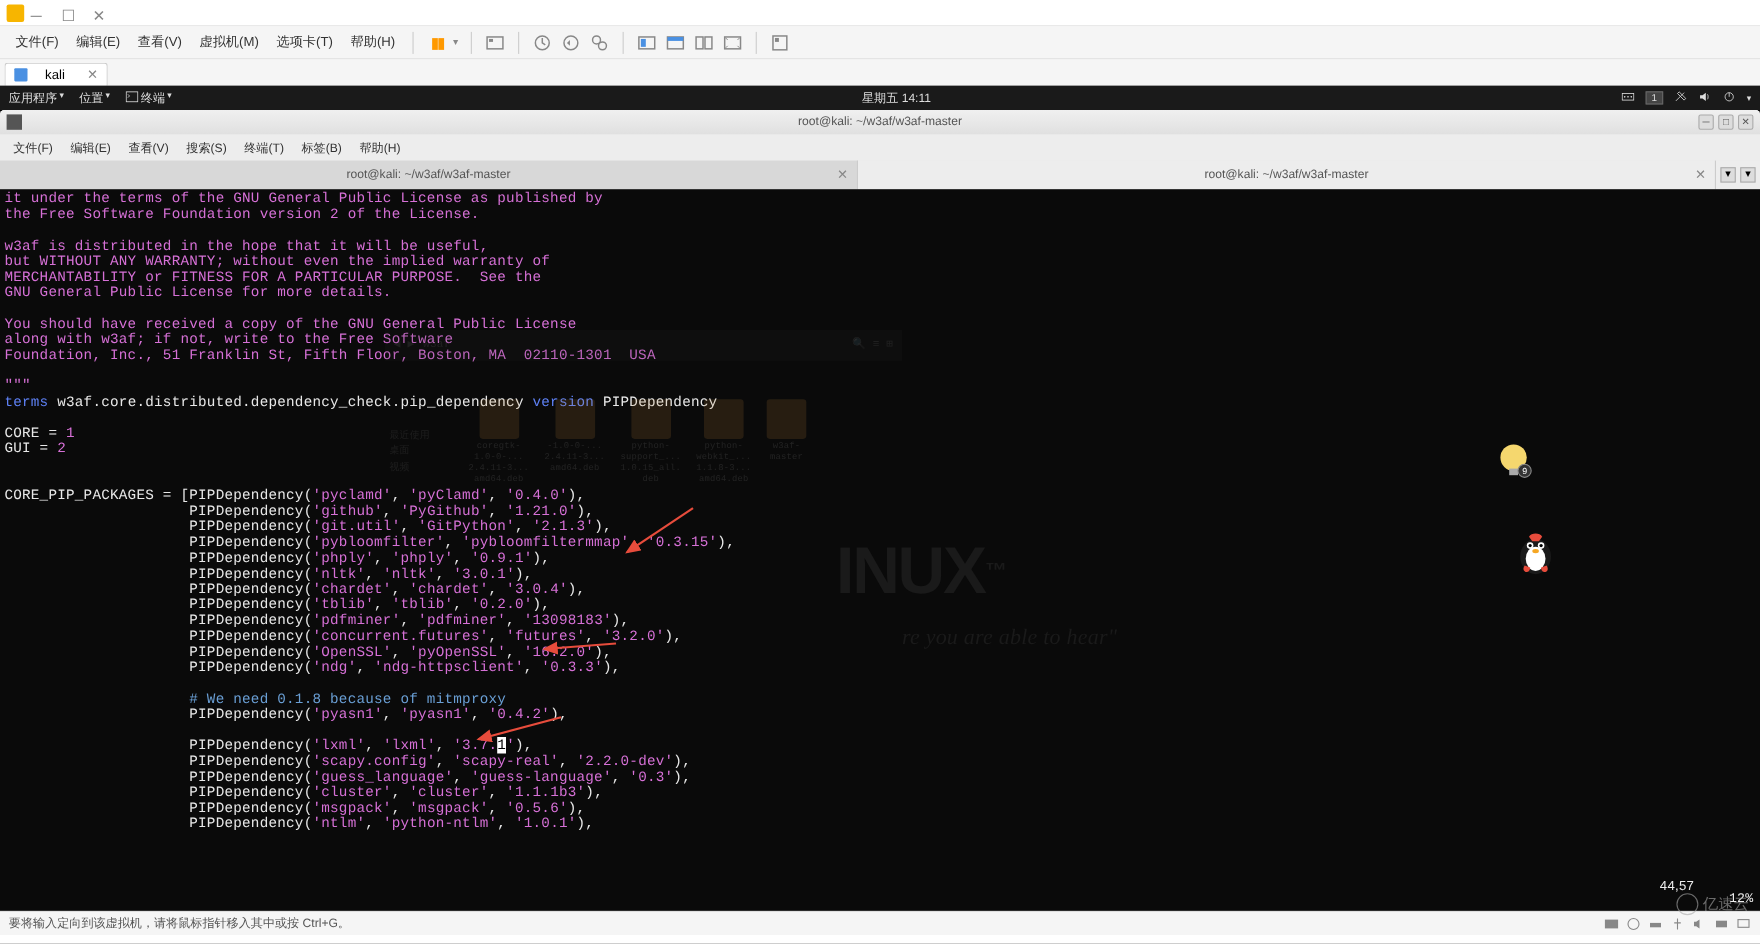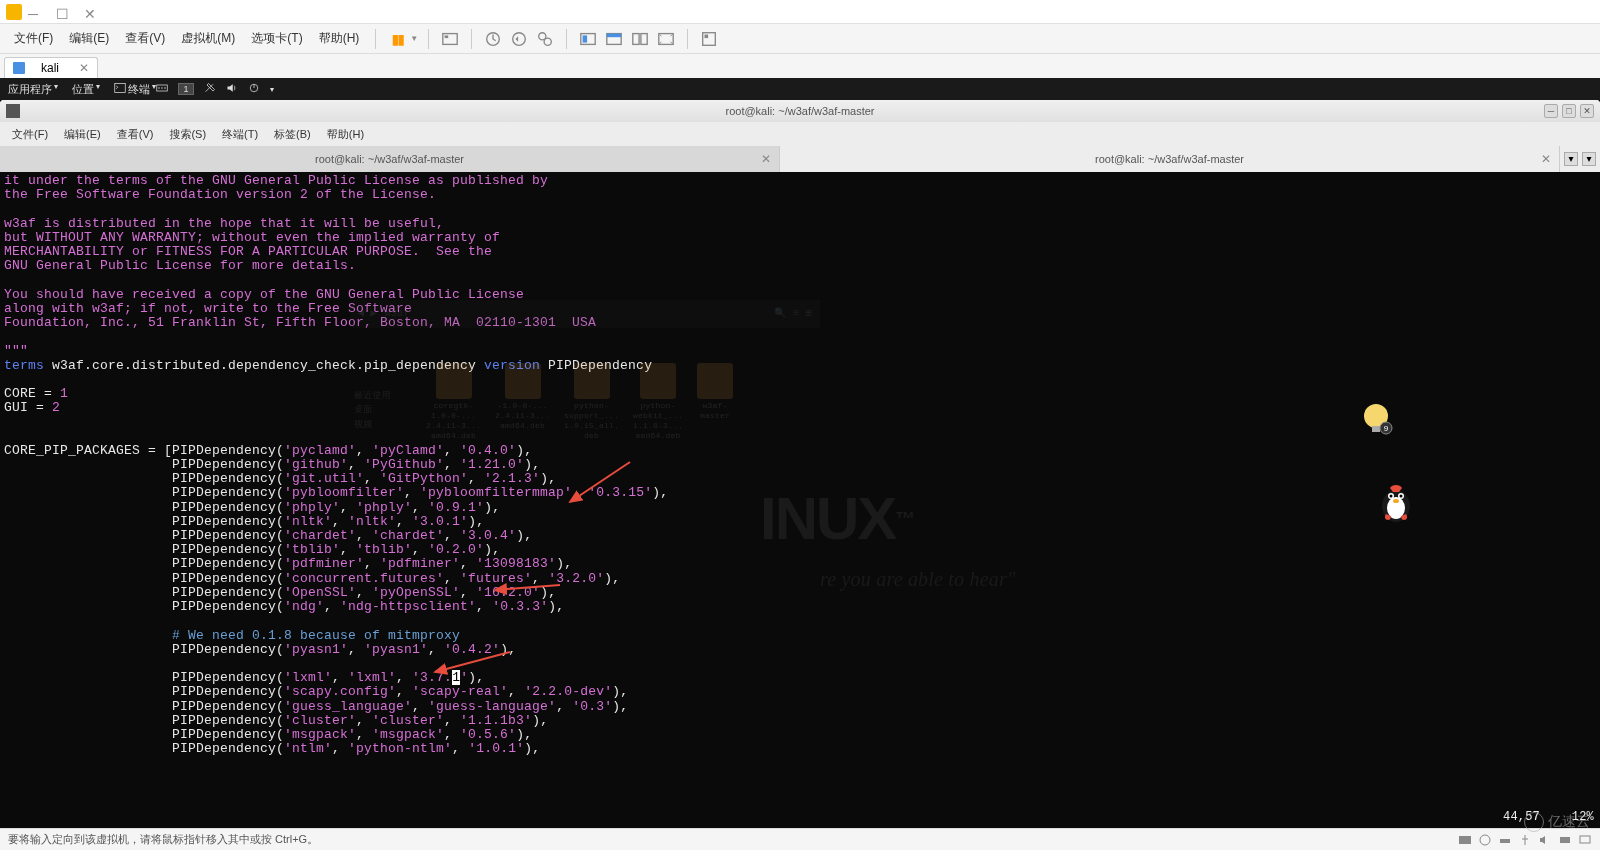--- a/index.html
+++ b/index.html
@@ -71,21 +71,21 @@
 .bg-overlay { position: absolute; top: 100px; left: 350px; width: 470px; height: 160px; pointer-events: none; opacity: 0.15; }
 
 .desktop-watermark { position: absolute; top: 340px; left: 760px; color: #1a1a1a; font-size: 60px; font-weight: bold; pointer-events: none; font-family: Arial; letter-spacing: -2px; }
 .desktop-watermark2 { position: absolute; top: 400px; left: 820px; color: #1a1a1a; font-size: 20px; font-style: italic; pointer-events: none; font-family: Georgia; }
 
 
 .arrow { position: absolute; pointer-events: none; }
 .arrow svg { overflow: visible; }
 
 
-.term-status { position: absolute; bottom: 4px; right: 60px; color: #eee; font-family: Liberation Mono, monospace; font-size: 12px; }
+.term-status { position: absolute; bottom: 16px; right: 60px; color: #eee; font-family: Liberation Sans, sans-serif; font-size: 12px; }
 .term-status2 { position: absolute; bottom: 4px; right: 6px; color: #eee; font-family: Liberation Mono, monospace; font-size: 12px; }
 
 
 .desktop-icon { position: absolute; width: 48px; height: 48px; }
 .penguin { top: 400px; right: 180px; }
 .bulb { top: 320px; right: 200px; }
 
 
 .vm-status { height: 22px; background: #f5f5f5; border-top: 1px solid #ddd; display: flex; align-items: center; padding: 0 8px; font-size: 11px; color: #555; }
 .vm-status .right { margin-left: auto; display: flex; gap: 6px; }
@@ -199,20 +199,21 @@
         </span>
       <span class="panel-item">
           <svg viewBox="0 0 16 16">
             <rect x="1" y="2" width="14" height="12" fill="none" stroke="#ddd"></rect>
             <path d="M3 5l2 2-2 2" stroke="#ddd" fill="none"></path>
           </svg>
           <span>终端</span>
           <span style="font-size:8px;">▾</span>
         </span>
     </div>
+    <div class="panel-center">星期五 14:11</div>
     <div class="panel-right">
       <span><svg viewBox="0 0 16 16">
             <rect x="1" y="4" width="14" height="8" stroke="#ddd" fill="none"></rect>
             <circle cx="4" cy="8" r="1" fill="#ddd"></circle>
             <circle cx="8" cy="8" r="1" fill="#ddd"></circle>
             <circle cx="12" cy="8" r="1" fill="#ddd"></circle>
           </svg></span>
       <span class="workspace">1</span>
       <span><svg viewBox="0 0 16 16">
             <path d="M2 13l10-10M4 4l2-2 8 8-2 2z" stroke="#ddd" fill="none"></path>

